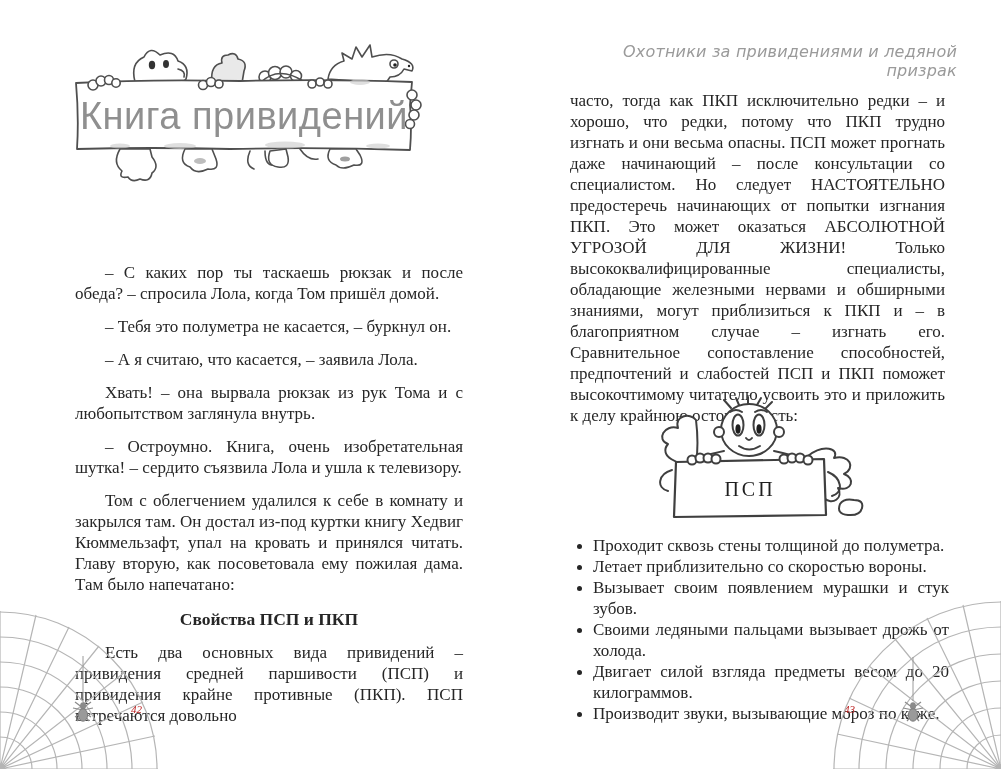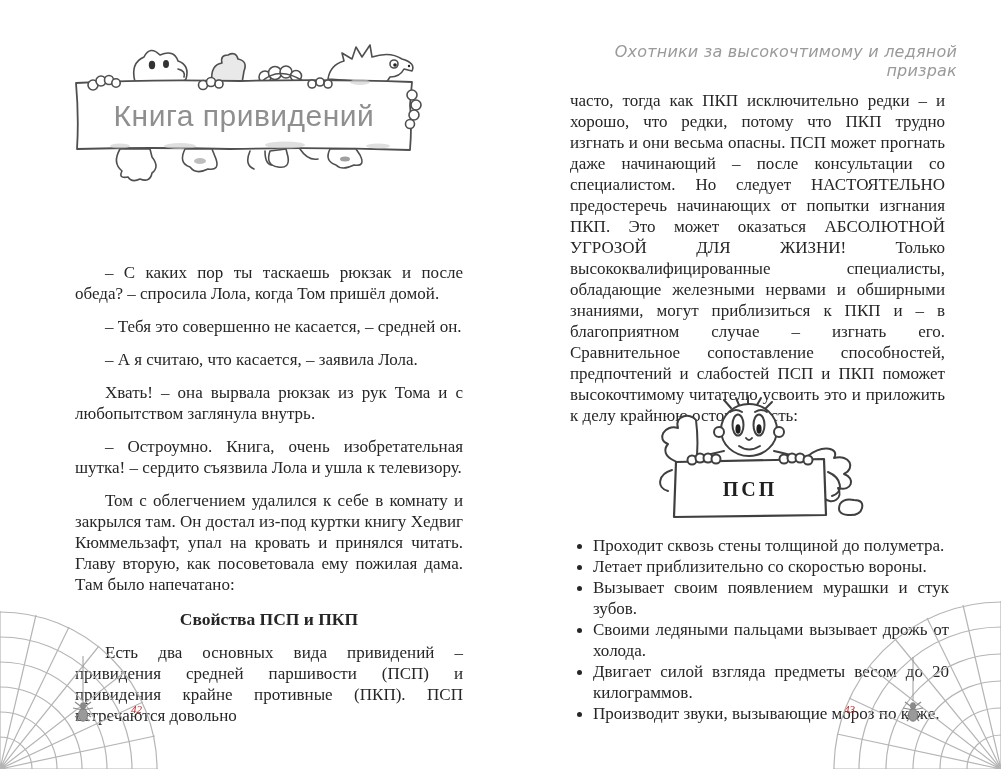--- a/index.html
+++ b/index.html
@@ -6,21 +6,21 @@
   .spread{
     position:relative;width:1001px;height:769px;background:#ffffff;overflow:hidden;
     font-family:"Liberation Serif","DejaVu Serif",serif;color:#262626;
   }
   
   .chapter-banner{position:absolute;left:60px;top:33px;width:385px;height:158px;}
   .chapter-banner svg{position:absolute;left:0;top:0;}
   .chapter-title{
     position:absolute;left:16px;top:64px;width:336px;height:40px;
     text-align:center;font-family:"Liberation Sans","DejaVu Sans",sans-serif;
-    font-size:30px;line-height:38px;color:#8f8f8f;letter-spacing:.5px;
+    font-size:38px;line-height:38px;color:#8f8f8f;letter-spacing:.5px;
   }
   .left-column{
     position:absolute;left:63px;top:250px;width:412px;
     font-size:17px;line-height:21px;text-align:justify;
   }
   .para{margin:12px;text-indent:30px;text-align:justify;}
   .para.noindent{text-indent:0;}
   .section-heading{
     margin:14px 0 7px;font-size:17.5px;font-weight:bold;text-align:center;text-indent:0;
   }
@@ -35,21 +35,21 @@
     font-family:"DejaVu Sans","Liberation Sans",sans-serif;font-style:italic;
     font-size:16px;color:#9a9a9a;letter-spacing:.2px;
   }
   .right-column{
     position:absolute;left:558px;top:78px;width:399px;
     font-size:17px;line-height:21px;text-align:justify;
   }
   .ghost-figure{position:absolute;left:618px;top:396px;width:268px;height:128px;}
   .psp-sign-label{
     position:absolute;left:674px;top:477px;width:152px;text-align:center;
-    font-size:20px;line-height:24px;letter-spacing:3px;color:#1f1f1f;font-weight:bold;
+    font-size:20px;line-height:24px;letter-spacing:3px;color:#1f1f1f;
   }
   .abilities{position:absolute;left:558px;top:527px;width:399px;}
   .abilities ul{margin:8px;padding:0 0 0 27px;list-style:disc;}
   .abilities li{font-size:17px;line-height:21px;text-align:justify;margin:0;}
   .abilities li::marker{color:#262626;font-size:.9em;}
   
   .web{position:absolute;pointer-events:none;}
   .web.bl{left:0;top:604px;}
   .web.br{left:826px;top:589px;}
 </style>
@@ -113,21 +113,21 @@
           <path d="M270,116 Q264,128 276,132 Q282,138 294,132 Q306,134 300,122 L296,116 Z"></path>
           <ellipse cx="285" cy="126" rx="5" ry="2.5" fill="#9f9f9f" stroke="none"></ellipse>
         </g>
       </svg>
       <div class="chapter-title">Книга привидений</div>
     </div>
 
     <div class="left-column">
       <div>
           <div class="para">– С каких пор ты таскаешь рюкзак и после обеда? – спросила Лола, когда Том пришёл домой.</div>
-          <div class="para">– Тебя это совершенно не касается, – средней он.</div>
+          <div class="para">– Тебя это полуметра не касается, – буркнул он.</div>
           <div class="para">– А я считаю, что касается, – заявила Лола.</div>
           <div class="para">Хвать! – она вырвала рюкзак из рук Тома и с любопытством заглянула внутрь.</div>
           <div class="para">– Остроумно. Книга, очень изобретательная шутка! – сердито съязвила Лола и ушла к телевизору.</div>
           <div class="para">Том с облегчением удалился к себе в комнату и закрылся там. Он достал из-под куртки книгу Хедвиг Кюммельзафт, упал на кровать и принялся читать. Главу вторую, как посоветовала ему пожилая дама. Там было напечатано:</div>
         </div>
       <h2 class="section-heading">Свойства ПСП и ПКП</h2>
       <p class="para">Есть два основных вида привидений – привидения средней паршивости (ПСП) и привидения крайне противные (ПКП). ПСП встречаются довольно</p>
     </div>
 
     <div class="page-number left">42</div>
@@ -141,21 +141,21 @@
         <path d="M83,52 L83,97" stroke="#9a9a9a" stroke-width="1"></path>
         <path d="M83,104 L75,98 M83,106 L73,104 M83,108 L75,113 M83,110 L77,117 M83,104 L91,98 M83,106 L93,104 M83,108 L91,113 M83,110 L89,117" stroke="#8a8a8a" stroke-width="1.2" fill="none"></path>
         <ellipse cx="83" cy="102" rx="3" ry="3.8" fill="#8a8a8a"></ellipse>
         <ellipse cx="83" cy="111" rx="4.6" ry="6.2" fill="#9a9a9a" stroke="#7c7c7c" stroke-width="1"></ellipse>
       </g>
     </svg>
   </section>
 
   <section>
 
-    <div class="running-header">Охотники за высокочтимому и ледяной призрак</div>
+    <div class="running-header">Охотники за привидениями и ледяной призрак</div>
 
     <div class="right-column">
       <p class="para noindent">часто, тогда как ПКП исключительно редки – и хорошо, что редки, потому что ПКП трудно изгнать и они весьма опасны. ПСП может прогнать даже начинающий – после консультации со специалистом. Но следует НАСТОЯТЕЛЬНО предостеречь начинающих от попытки изгнания ПКП. Это может оказаться АБСОЛЮТНОЙ УГРОЗОЙ ДЛЯ ЖИЗНИ! Только высококвалифицированные специалисты, обладающие железными нервами и обширными знаниями, могут приблизиться к ПКП и – в благоприятном случае – изгнать его. Сравнительное сопоставление способностей, предпочтений и слабостей ПСП и ПКП поможет высокочтимому читателю усвоить это и приложить к делу крайнюю осторожность:</p>
     </div>
 
     <div class="ghost-figure">
       <svg width="268" height="128" viewBox="0 0 268 128">
         <g stroke="#3f3f3f" stroke-width="2" stroke-linecap="round" stroke-linejoin="round" fill="#ffffff">
 
           <path d="M78,68 C60,70 40,60 50,48 C38,44 46,28 60,32 C56,20 72,16 78,24 C80,40 80,54 78,68 Z"></path>

